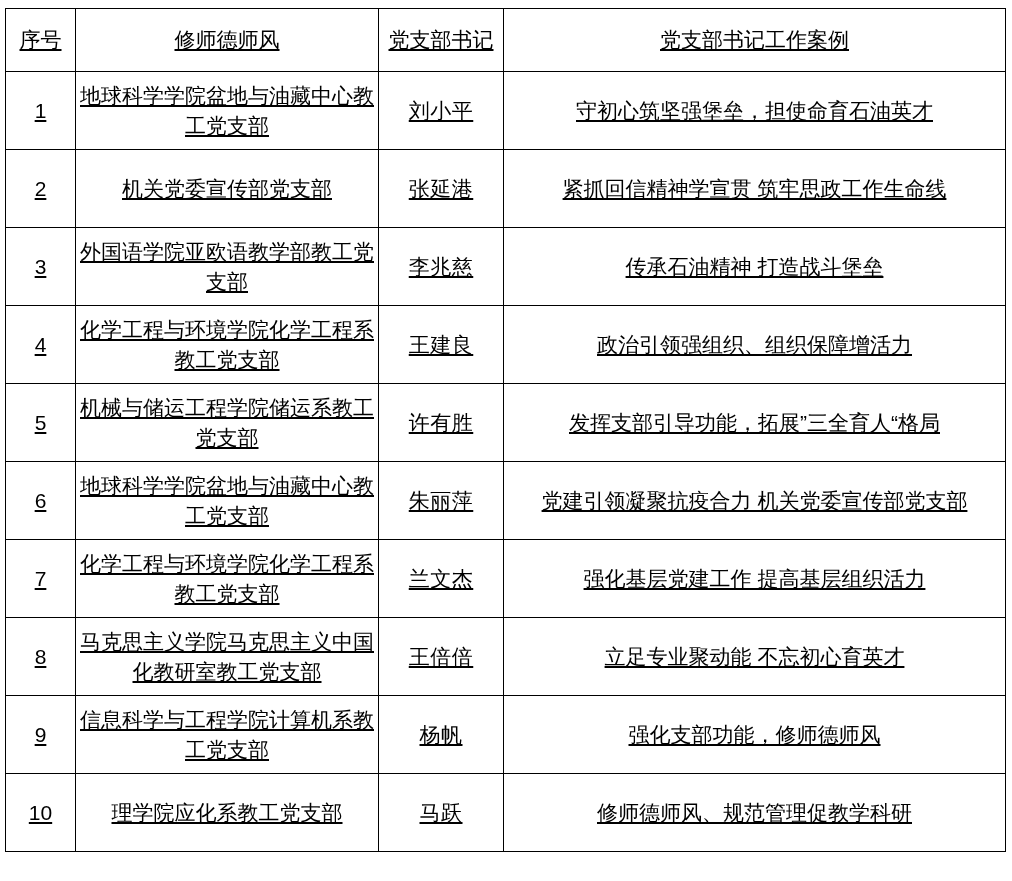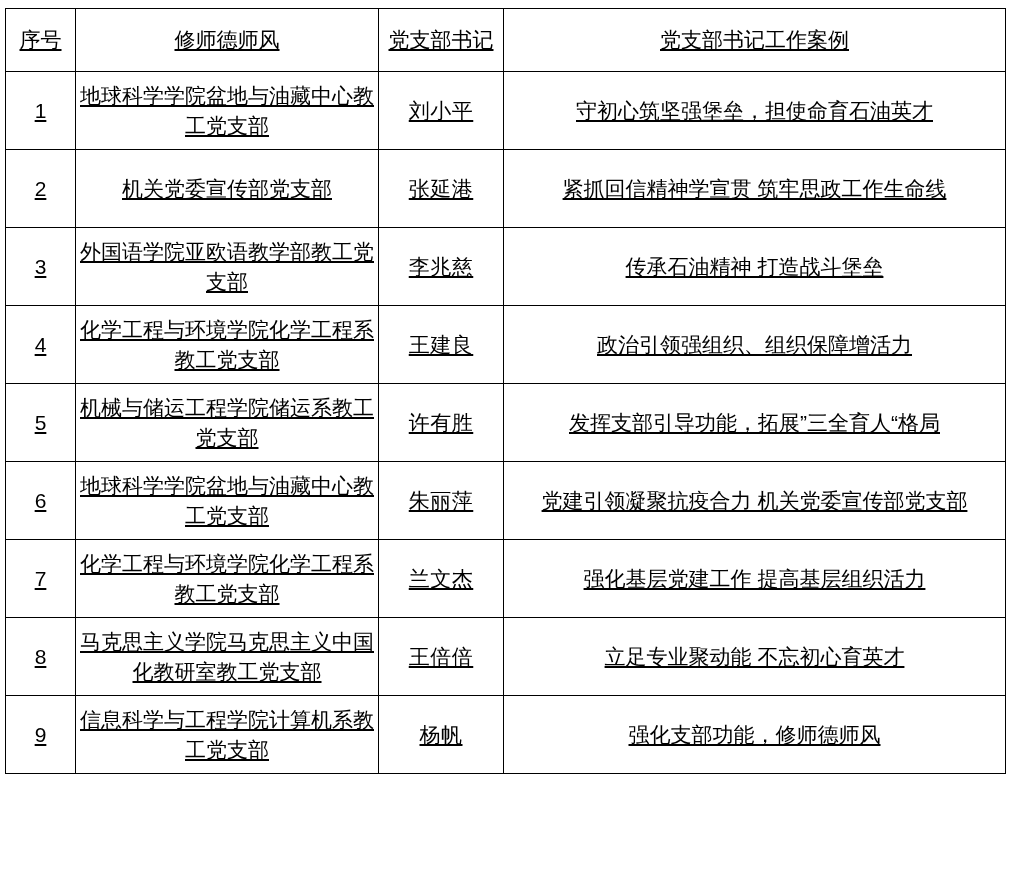--- a/index.html
+++ b/index.html
@@ -122,15 +122,21 @@
         <td class="name-cell">马克思主义学院马克思主义中国化教研室教工党支部</td>
         <td class="sec-cell">王倍倍</td>
         <td class="case-cell">立足专业聚动能  不忘初心育英才</td>
       </tr>
       <tr>
         <td class="num-cell">9</td>
         <td class="name-cell">信息科学与工程学院计算机系教工党支部</td>
         <td class="sec-cell">杨帆</td>
         <td class="case-cell">强化支部功能，修师德师风</td>
       </tr>
+      <tr>
+        <td class="num-cell">10</td>
+        <td class="name-cell">理学院应化系教工党支部</td>
+        <td class="sec-cell">马跃</td>
+        <td class="case-cell">修师德师风、规范管理促教学科研</td>
+      </tr>
     </tbody>
   </table>
 </div>
 
 </body></html>

